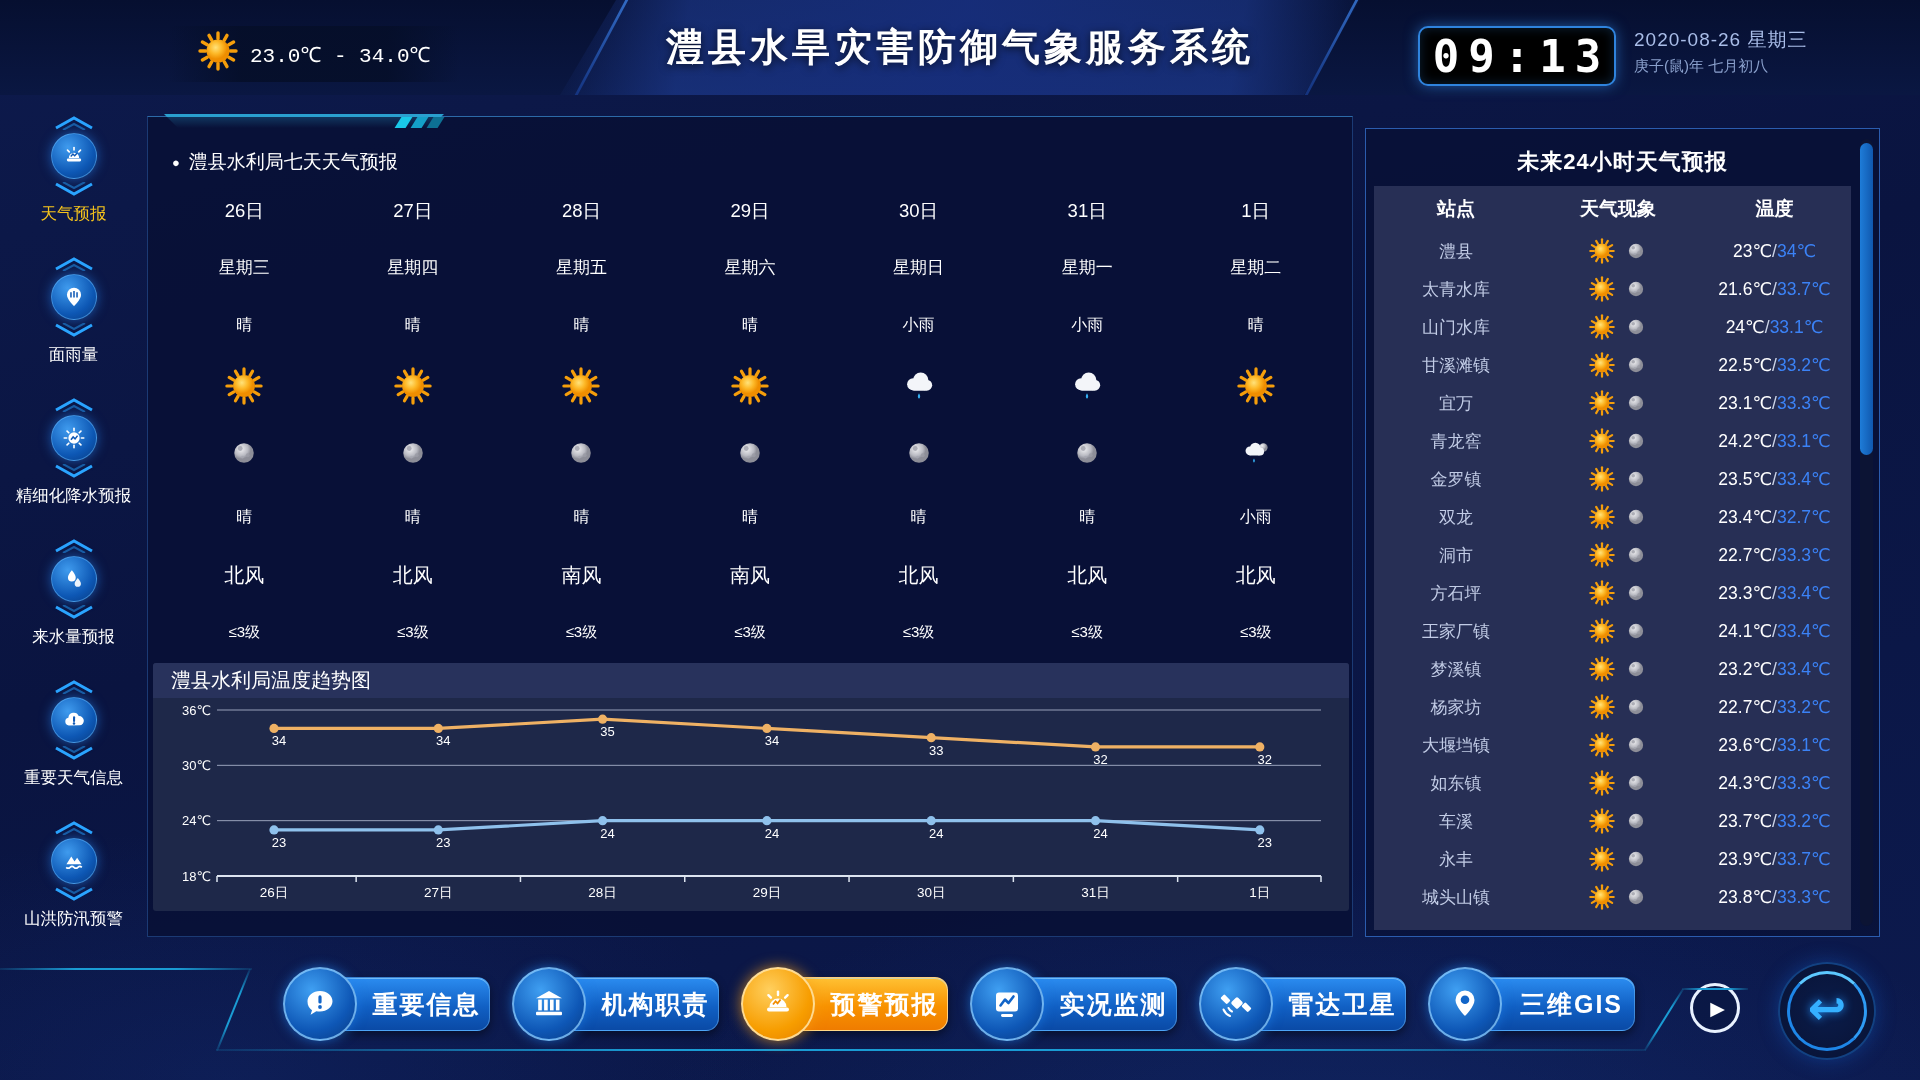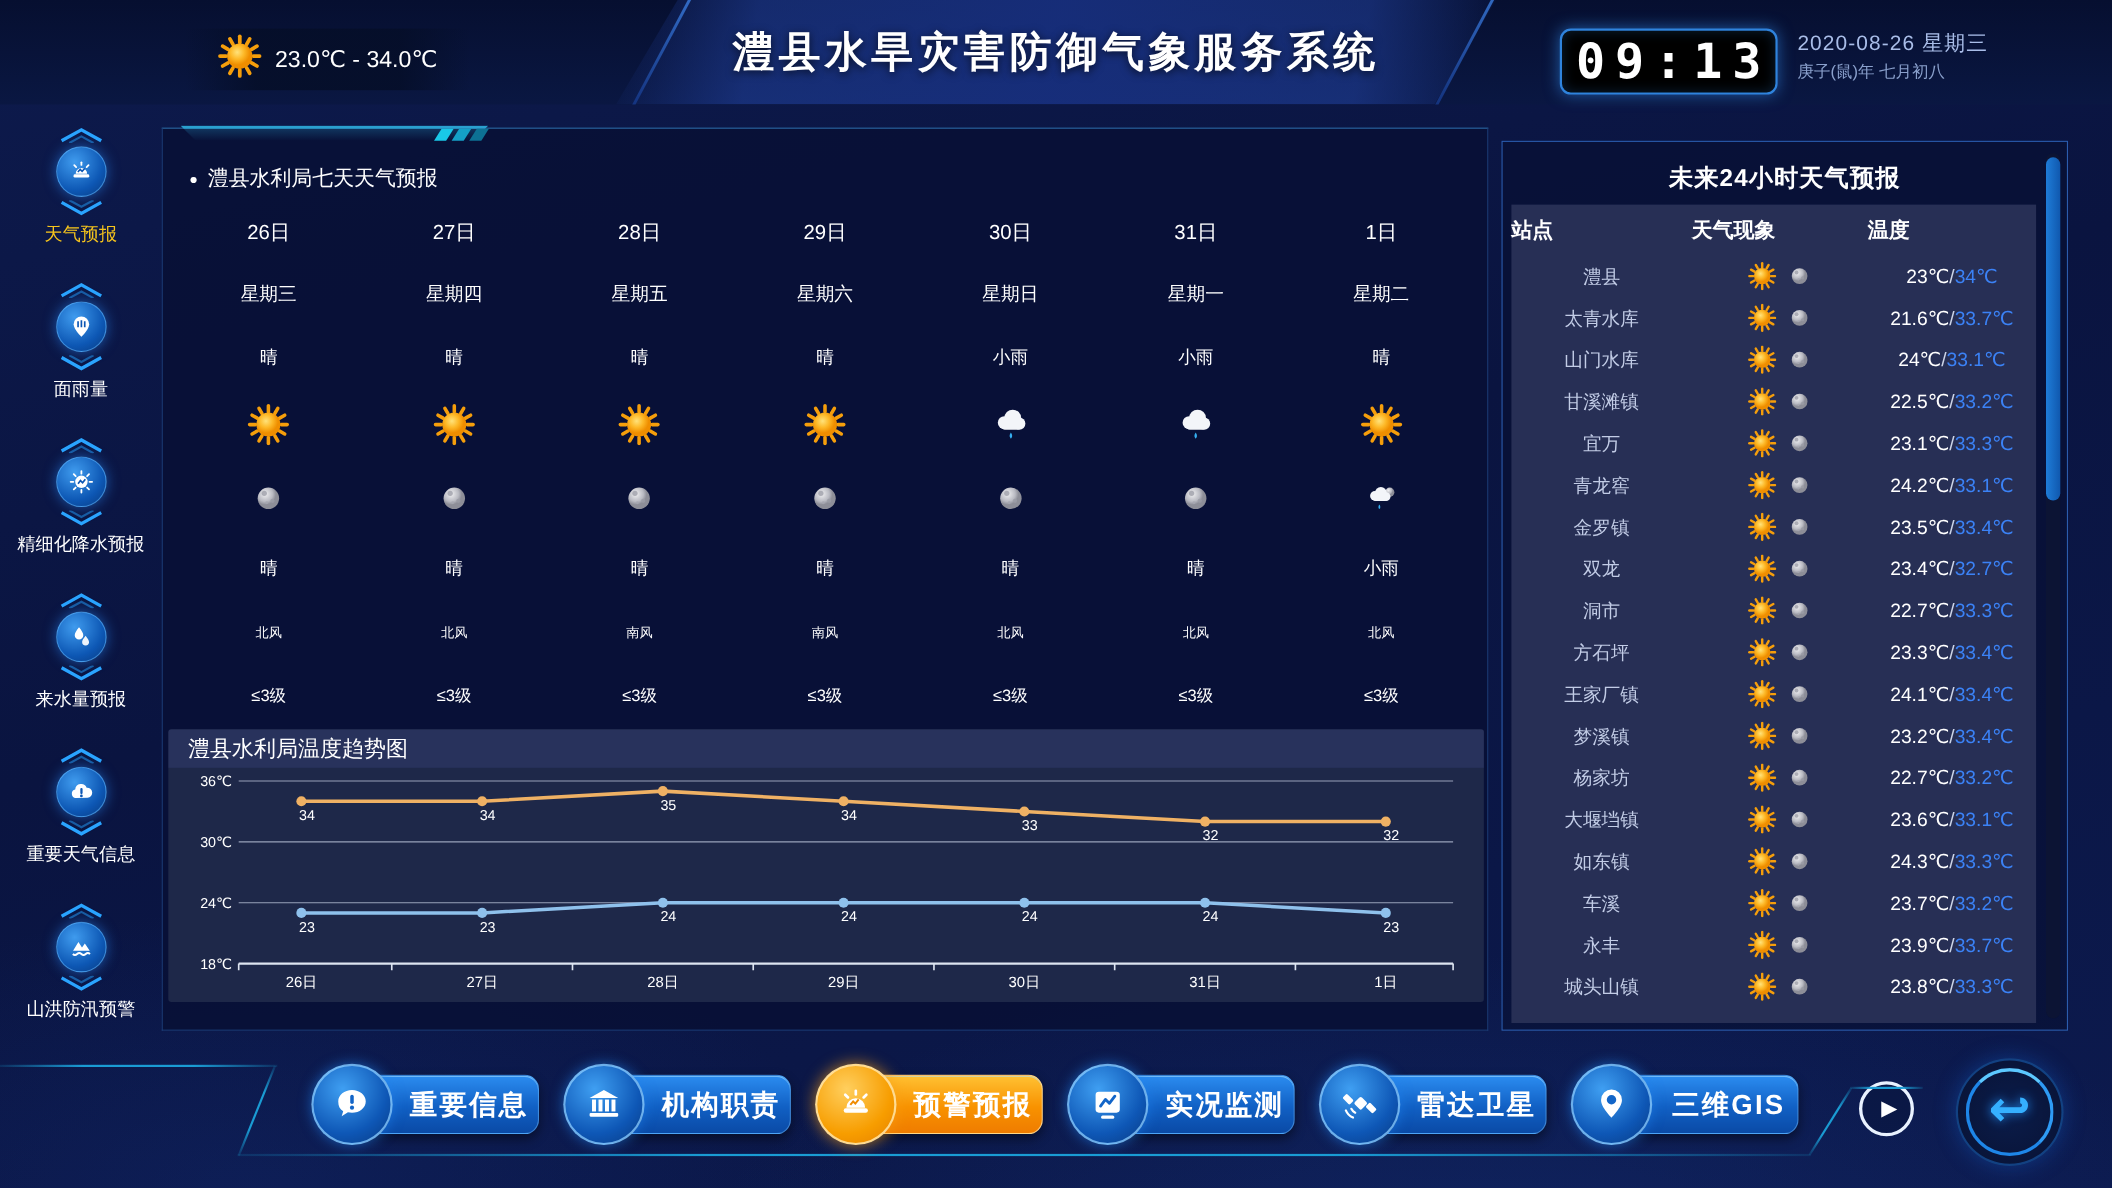--- a/index.html
+++ b/index.html
@@ -14,21 +14,21 @@
   .hdr { position:absolute; left:0; top:0; width:1920px; height:95px;
          background:linear-gradient(180deg,#060f30,#0a1742); }
   .hdr-center { position:absolute; left:560px; top:0; width:800px; height:95px;
          background:linear-gradient(100deg, rgba(30,60,150,0) 0%, rgba(36,70,170,.5) 16%, rgba(24,48,128,.9) 50%, rgba(36,70,170,.5) 84%, rgba(30,60,150,0) 100%);
          clip-path:polygon(7% 0,100% 0,93% 100%,0 100%); }
   .hdr-slash { position:absolute; top:0; width:3px; height:95px; background:linear-gradient(180deg,#3a7de0,#16398c); transform:skewX(-28deg); opacity:.8; }
   .app-title { position:absolute; left:0; top:22px; width:1920px; text-align:center;
          font-size:38px; font-weight:bold; letter-spacing:4px; color:#fff; text-shadow:0 2px 8px rgba(0,0,0,.7); }
   .hdr-temp { position:absolute; left:168px; top:26px; height:56px; display:flex; align-items:center; gap:12px;
          padding:0 30px; font-size:21px; color:#fff;
-         background:linear-gradient(90deg, rgba(4,12,34,0), rgba(5,14,40,.85) 25%, rgba(5,14,40,.85) 75%, rgba(4,12,34,0)); }
+         background:linear-gradient(90deg, rgba(4,12,34,0), rgba(5,14,40,.85) 25%, rgba(5,14,40,.85) 75%, rgba(4,12,34,0));font-family:Liberation Mono, monospace; }
   .clock { position:absolute; left:1418px; top:26px; width:198px; height:60px; background:#000;
          border:2px solid #2f83dd; border-radius:10px;
          box-shadow:0 0 14px rgba(47,131,221,.6), inset 0 0 12px rgba(47,131,221,.25);
          display:flex; align-items:center; justify-content:center;
          font-family:"DejaVu Sans Mono",monospace; font-size:44px; font-weight:bold; letter-spacing:9px; text-indent:9px; }
   .hdr-date { position:absolute; left:1634px; top:30px; line-height:1; }
   .hdr-date .d1 { font-size:19px; color:#a9bde8; letter-spacing:1px; }
   .hdr-date .d2 { font-size:15px; color:#8aa0cc; margin-top:9px; }
 
   
@@ -49,35 +49,35 @@
          background:linear-gradient(180deg, rgba(42,160,207,.25), rgba(42,160,207,0)); }
   .tab-stripes { position:absolute; left:250px; top:0px; display:flex; gap:5px; }
   .tab-stripes i { display:block; width:11px; height:11px; transform:skewX(-32deg); }
   .panel-title { position:absolute; left:24px; top:32px; font-size:19px; display:flex; align-items:center; gap:9px; }
   .panel-title .bullet { font-size:13px; color:#fff; }
   .fgrid { position:absolute; left:12px; top:64px; right:12px; display:grid; grid-template-columns:repeat(7,1fr); }
   .fcol { display:flex; flex-direction:column; }
   .fcell { display:flex; align-items:center; justify-content:center; color:#fff; }
   .fc-date{height:58px; font-size:18.5px;} .fc-week{height:57px; font-size:17px;}
   .fc-cond{height:58px; font-size:16px;} .fc-di{height:64px;} .fc-ni{height:70px;}
-  .fc-nc{height:59px; font-size:16px;} .fc-w{height:57px; font-size:12px;} .fc-l{height:56px; font-size:15px;}
+  .fc-nc{height:59px; font-size:16px;} .fc-w{height:57px; font-size:20px;} .fc-l{height:56px; font-size:15px;}
 
   
   .chart-panel { position:absolute; left:5px; top:546px; width:1196px; height:248px;
          background:#1e2849; border-radius:3px; overflow:hidden; }
   .chart-head { height:35px; background:#28325c; display:flex; align-items:center; padding-left:18px;
          font-size:20px; color:#fff; }
 
   
   .rpanel { position:absolute; left:1365px; top:128px; width:515px; height:809px;
          border:1px solid #2b5cae; background:rgba(7,14,48,.55); }
   .rp-title { text-align:center; margin-top:18px; font-size:22px; font-weight:bold; letter-spacing:1px; }
   .rp-table { position:absolute; left:8px; top:57px; width:477px; height:744px; background:#272f55; }
   .rp-head { height:46px; display:grid; grid-template-columns:164px 160px 153px; align-items:center; }
-  .rp-head div { font-size:19px; font-weight:bold; color:#fff; }
+  .rp-head div { text-align:center; font-size:19px; font-weight:bold; color:#fff; }
   .rp-row { height:38px; display:grid; grid-template-columns:164px 160px 153px; align-items:center; }
   .rp-station { text-align:center; font-size:17px; color:#c2cce6; }
   .rp-wx { display:flex; align-items:center; justify-content:center; gap:10px; }
   .rp-temp { text-align:center; font-size:17.5px; color:#fff; }
   .rp-temp .hi { color:#3b82f6; } .rp-temp .sep { color:#cdd5e8; }
   .rp-scroll { position:absolute; right:6px; top:10px; bottom:10px; width:13px; background:#0c1434; border-radius:7px; }
   .rp-thumb { position:absolute; left:0; top:4px; width:13px; height:312px; border-radius:7px;
          background:linear-gradient(90deg,#1e7cd8,#1058ae); cursor:grab; }
 
   

